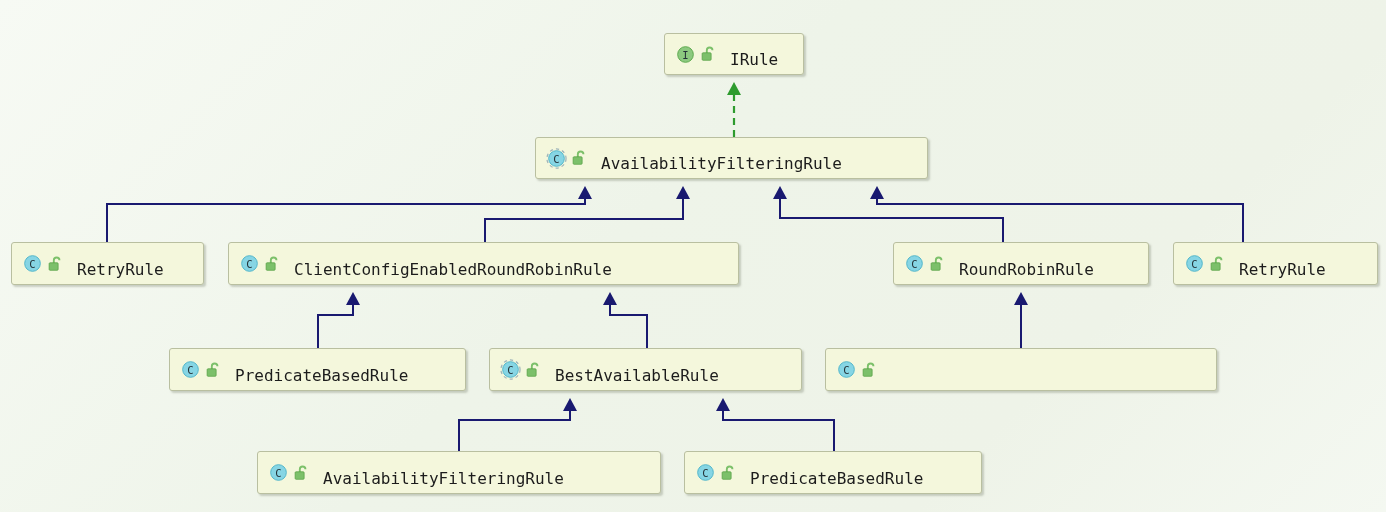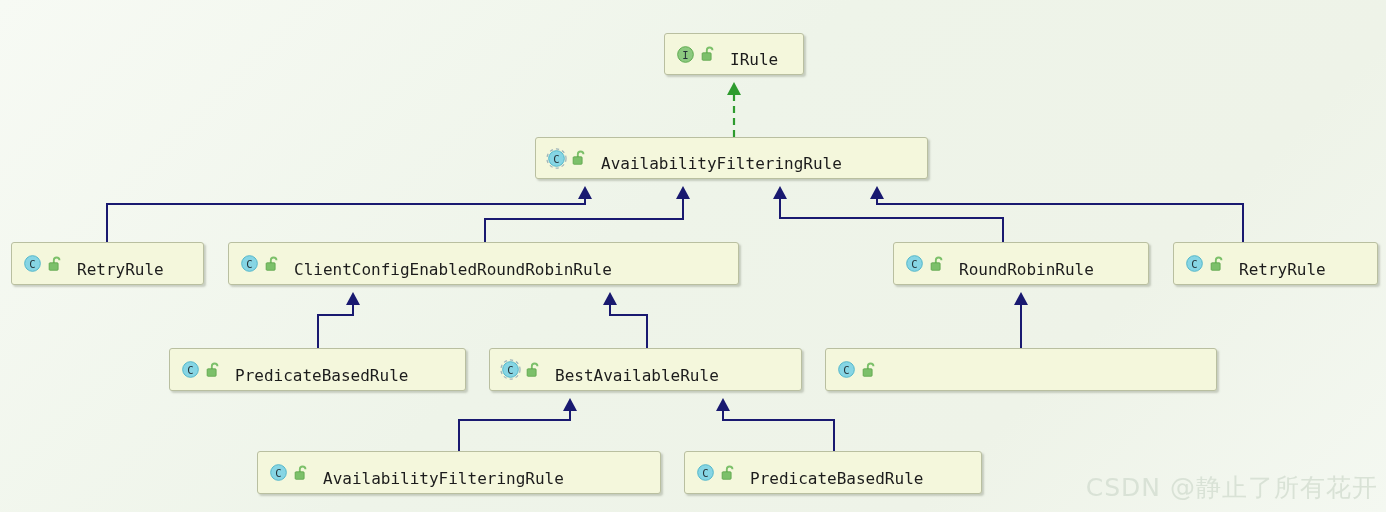--- a/index.html
+++ b/index.html
@@ -268,14 +268,13 @@
           </svg>
           <svg viewBox="0 0 16 17" class="lock-icon">
             <path d="M6.2 7.5 V4.6 a3 3 0 0 1 6 0" fill="none" stroke="#7cc06a" stroke-width="2"></path>
             <rect x="1.2" y="7.2" width="9.6" height="8" rx="1" fill="#7cc06a" stroke="#55a044" stroke-width="0.8"></rect>
           </svg>
         </span>
         <span class="node-label">PredicateBasedRule</span>
       </div>
     </div>
 
-  <div id="watermark">CSDN @静止了所有花开</div>
 </div>
 
 </body></html>

